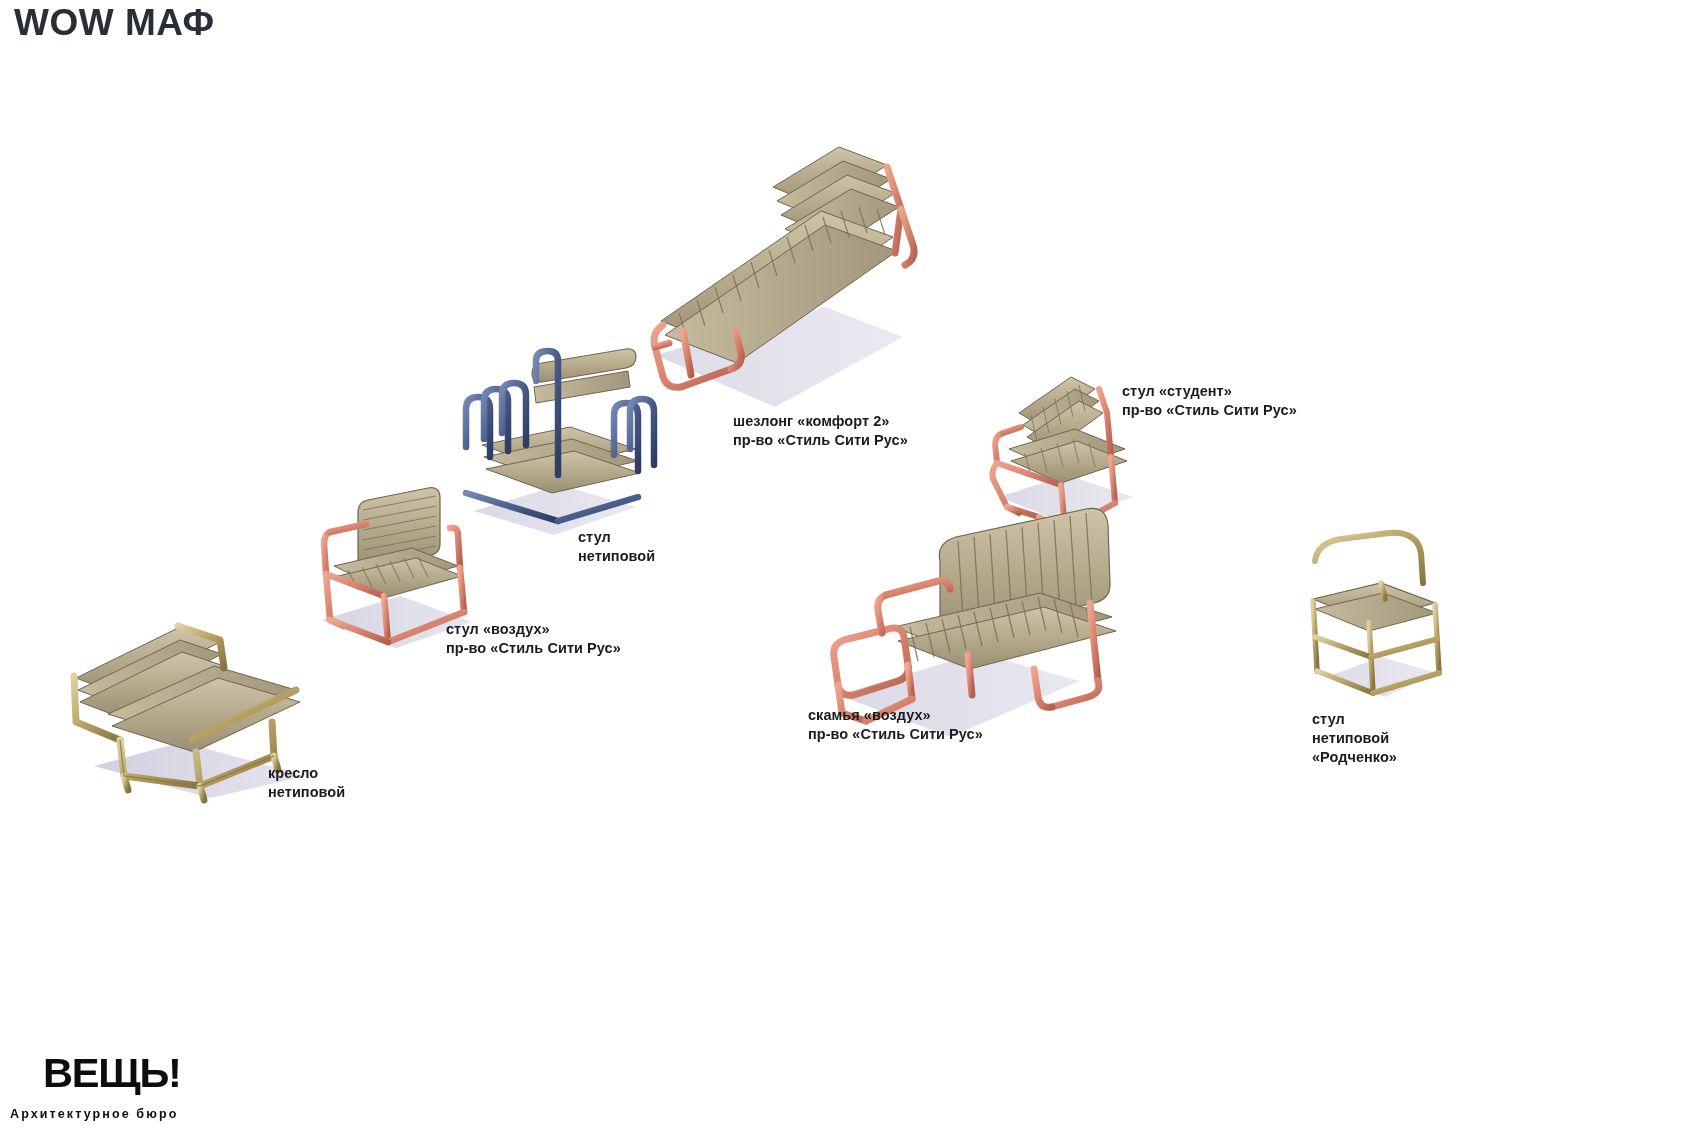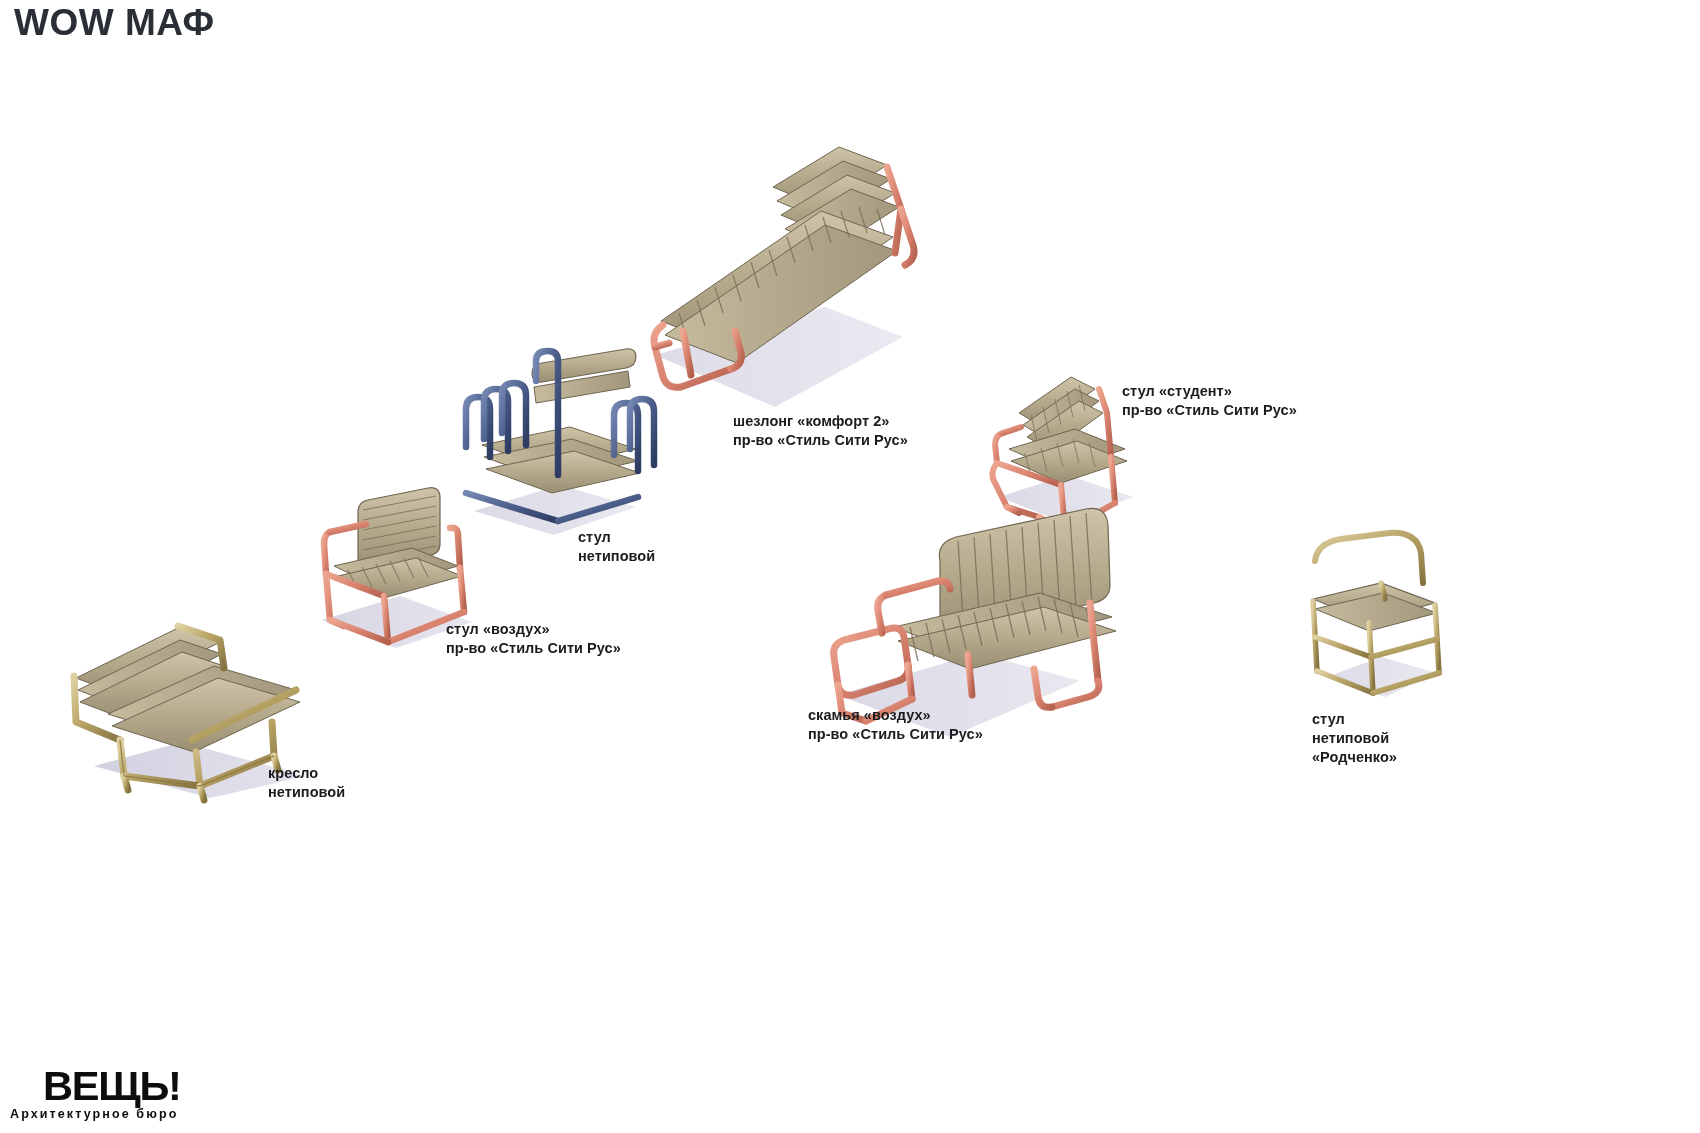--- a/index.html
+++ b/index.html
@@ -83,21 +83,21 @@
     font-size: 40px;
     font-weight: bold;
     line-height: 0.88;
     letter-spacing: -1.2px;
     color: #0d0d0d;
     font-family: "Liberation Sans", sans-serif;
     transform: scaleX(1.04);
     transform-origin: left center;
   }
   .logo-sub {
-    margin-top: 2px;
+    margin-top: 15px;
     font-size: 12.5px;
     font-weight: bold;
     letter-spacing: 2.1px;
     color: #0d0d0d;
     white-space: nowrap;
   }
 </style>
 </head>
 <body>
 

